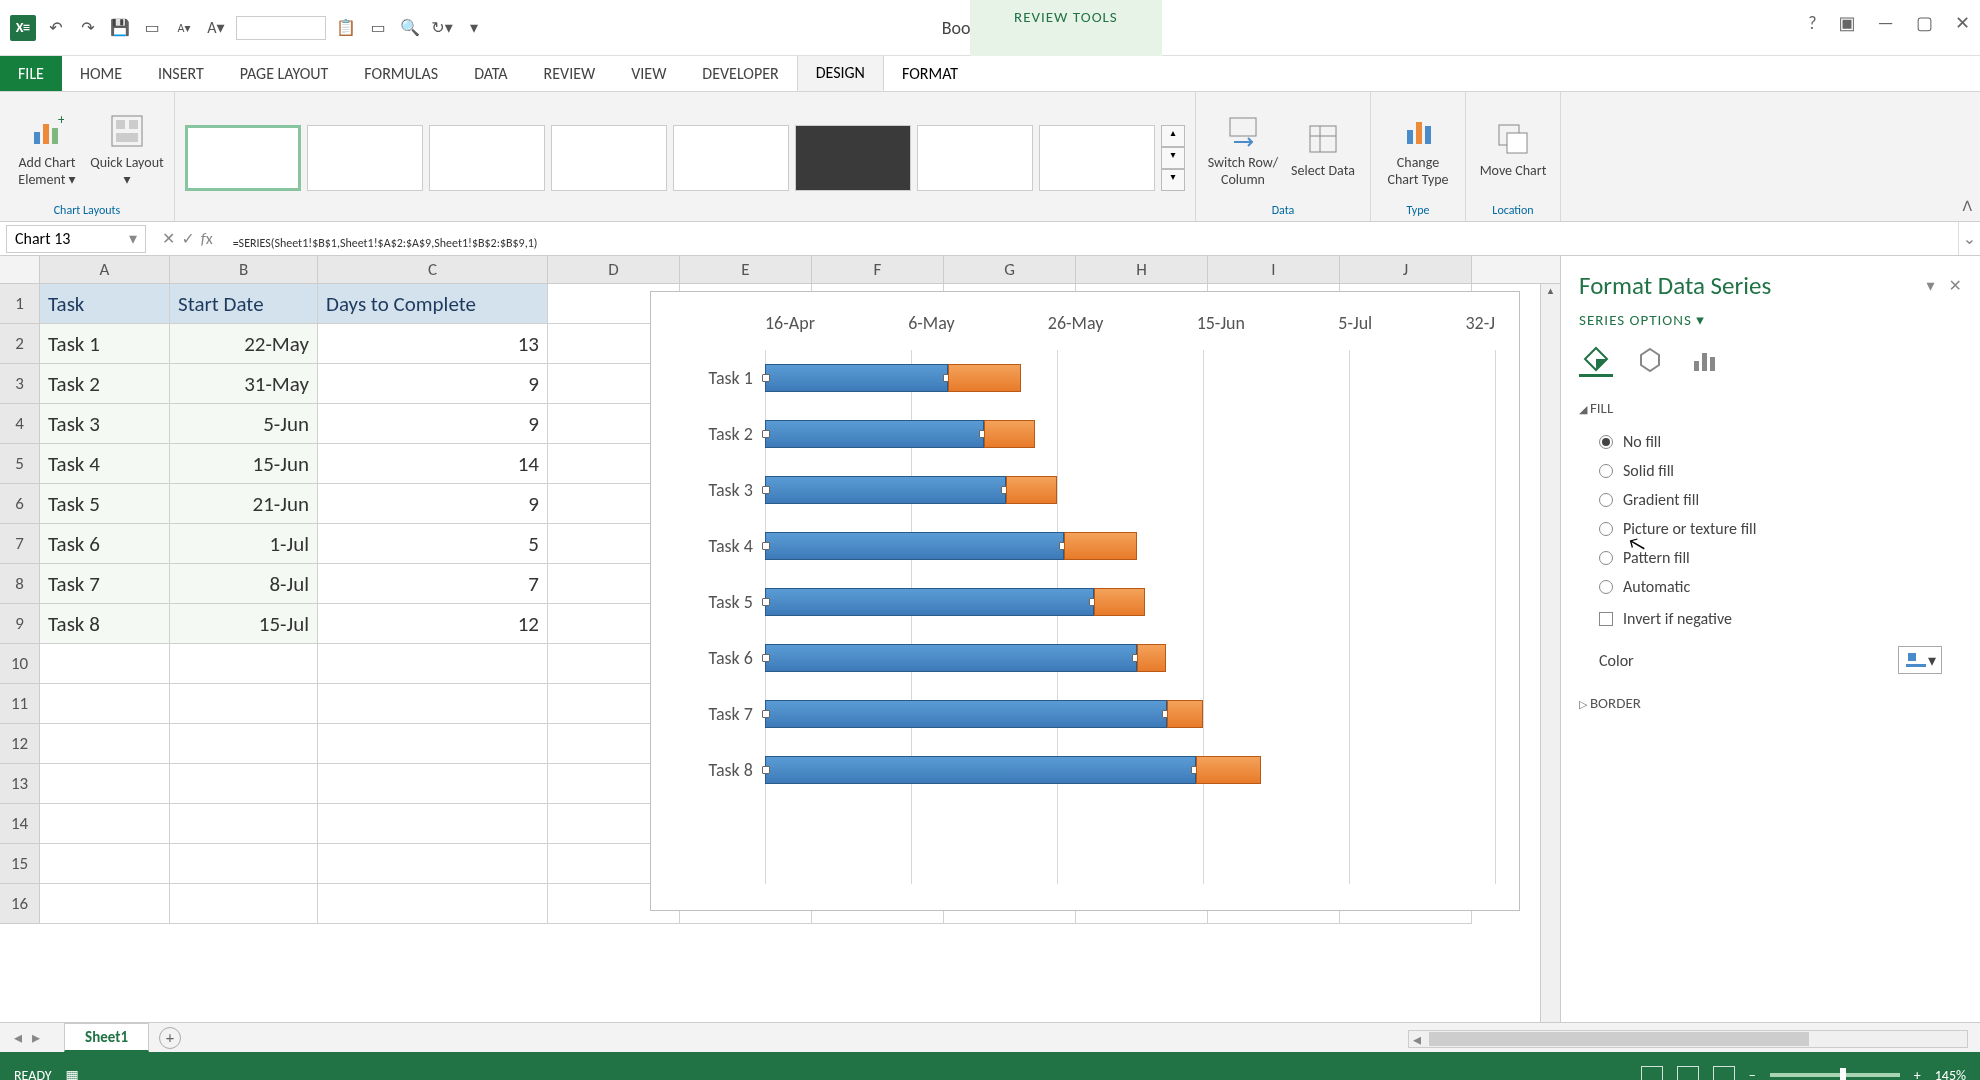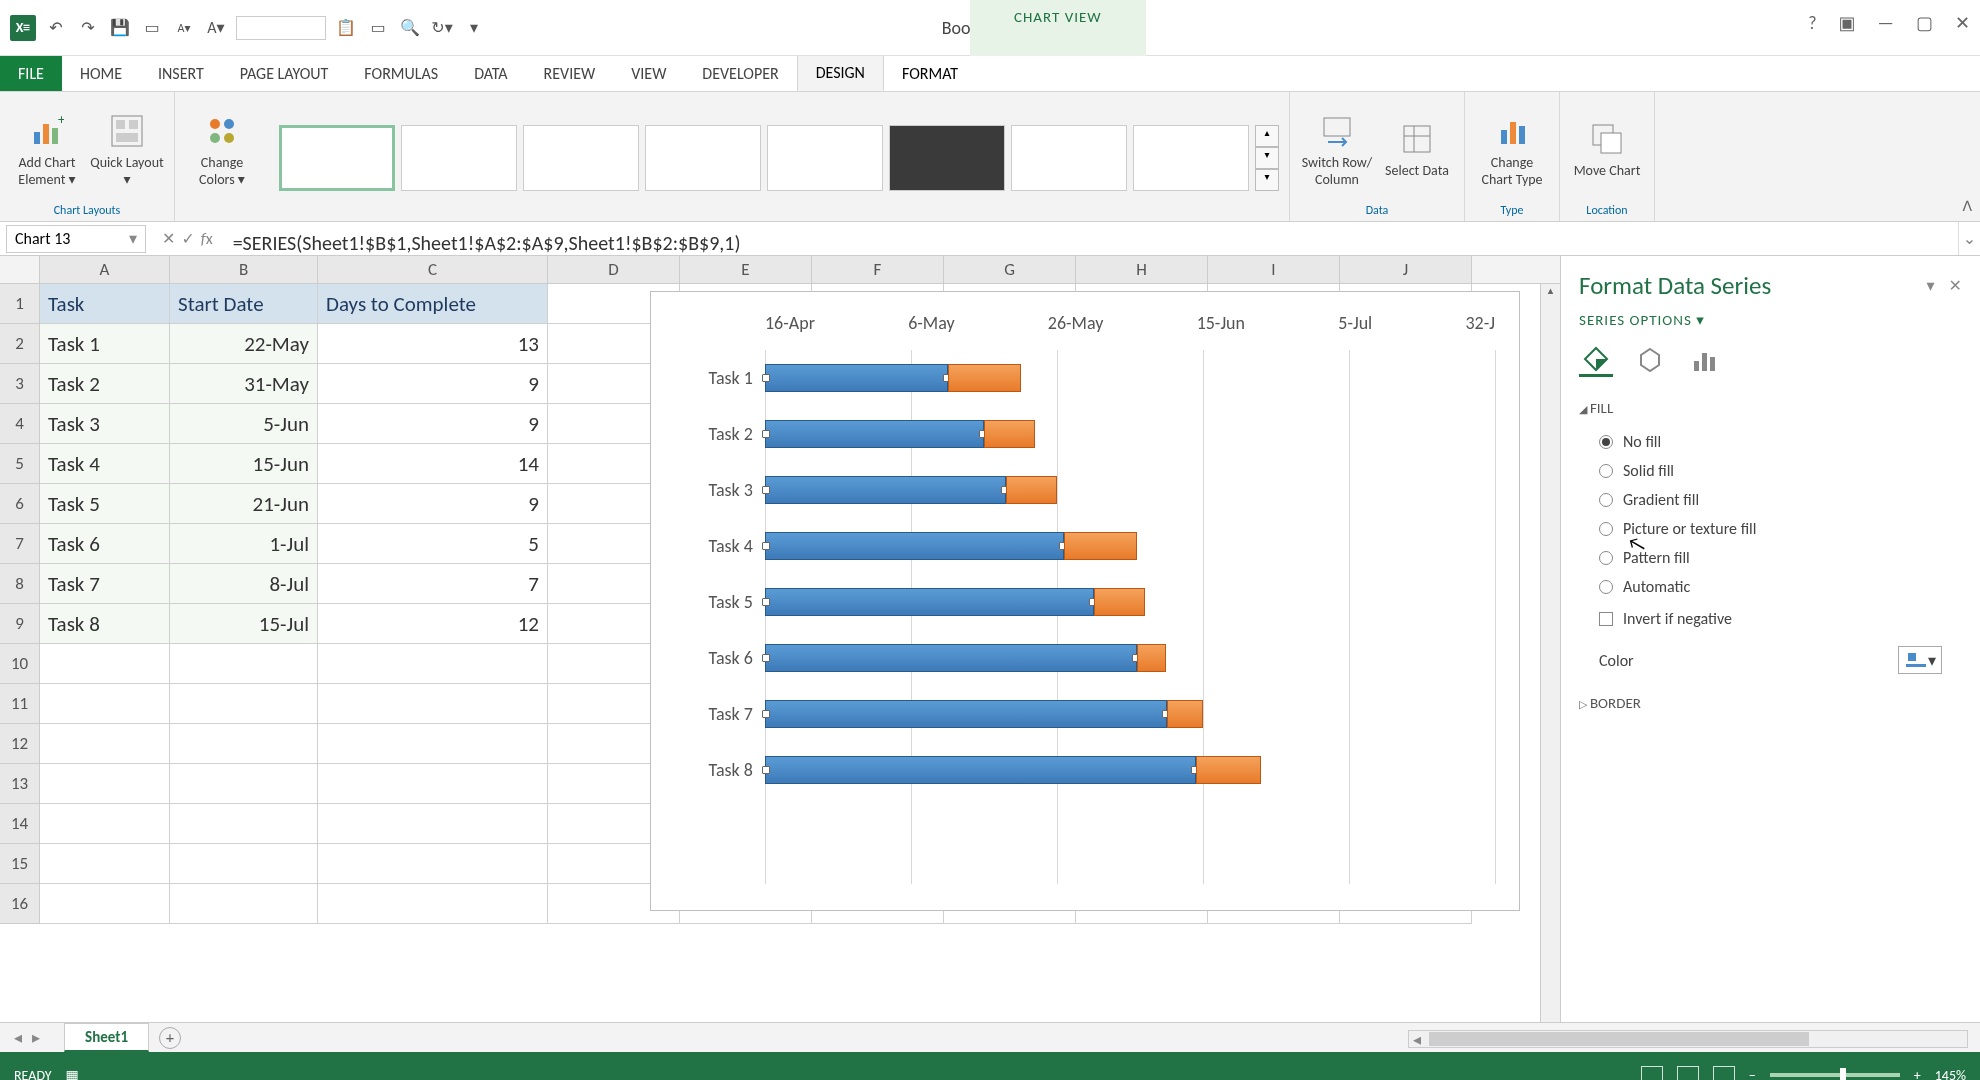--- a/index.html
+++ b/index.html
@@ -35,21 +35,21 @@
 .style-thumb.dark { background:#3a3a3a; }
 .gallery-spinner { width:24px; display:flex; flex-direction:column; }
 .gallery-spinner div { height:22px; border:1px solid #bbb; background:#f8f8f8; font-size:10px; text-align:center; cursor:pointer; }
 .ribbon-collapse { position:absolute; right:8px; bottom:6px; font-size:14px; color:#666; cursor:pointer; }
 
 
 .formula-bar { height:34px; border-bottom:1px solid #ccc; display:flex; align-items:center; background:#fff; }
 .name-box { width:140px; border:1px solid #ccc; height:28px; margin:0 6px; padding:0 8px; font-size:16px; display:flex; align-items:center; justify-content:space-between; }
 .fb-btns { display:flex; gap:6px; padding:0 10px; color:#888; }
 .fb-btns span { cursor:pointer; }
-.formula-input { flex:1; padding:0 10px; font-size:20px; color:#333;margin-top:9px; }
+.formula-input { flex:1; padding:0 10px; font-size:12px; color:#333;margin-top:9px; }
 .fb-expand { width:22px; text-align:center; color:#888; cursor:pointer; border-left:1px solid #ddd; height:100%; line-height:34px; }
 
 
 .main { display:flex; height:calc(100% - 56px - 36px - 130px - 34px - 30px - 28px); }
 .grid-wrap { position:relative; width:1560px; overflow:hidden; }
 .col-headers { display:flex; height:28px; background:#f3f3f3; border-bottom:1px solid #ccc; position:sticky; top:0; }
 .corner { width:40px; border-right:1px solid #ccc; background:#f3f3f3; }
 .ch { border-right:1px solid #ccc; text-align:center; line-height:28px; font-size:17px; color:#555; background:#e8e8e8; }
 .row { display:flex; height:40px; }
 .rh { width:40px; border-right:1px solid #ccc; border-bottom:1px solid #ccc; text-align:center; line-height:40px; background:#e8e8e8; font-size:17px; color:#555; }
@@ -126,21 +126,21 @@
     <div class="qat-btn" style="font-size:12px;">A▾</div>
     <div class="qat-btn">A▾</div>
     <div class="qat-btn" style="width:90px;border:1px solid #ccc;height:24px;"></div>
     <div class="qat-btn">📋</div>
     <div class="qat-btn">▭</div>
     <div class="qat-btn">🔍</div>
     <div class="qat-btn">↻▾</div>
     <div class="qat-btn">▾</div>
   </div>
   <div class="title-center">Book1 - Excel</div>
-  <div class="chart-tools">CHART VIEW</div>
+  <div class="chart-tools">REVIEW TOOLS</div>
   <div class="win-ctrls">
     <span>?</span>
     <span>▣</span>
     <span>—</span>
     <span>▢</span>
     <span>✕</span>
   </div>
 </div>
 
 <div class="ribbon-tabs">
@@ -177,36 +177,20 @@
               <rect x="2" y="2" width="30" height="30" fill="none" stroke="#888"></rect>
               <rect x="6" y="6" width="9" height="9" fill="#ccc"></rect>
               <rect x="19" y="6" width="9" height="9" fill="#ccc"></rect>
               <rect x="6" y="19" width="22" height="9" fill="#ccc"></rect>
             </svg>
           </div>
           <span>Quick Layout ▾</span>
         </div>
     </div>
     <div class="label">Chart Layouts</div>
-  </div>
-  <div class="ribbon-group" style="border-right:none;">
-    <div class="icons-row">
-      <div class="big-btn">
-          <div class="ico">
-            <svg width="34" height="34">
-              <circle cx="10" cy="10" r="5" fill="#e87b2a"></circle>
-              <circle cx="24" cy="10" r="5" fill="#4a8cca"></circle>
-              <circle cx="10" cy="24" r="5" fill="#7fb77f"></circle>
-              <circle cx="24" cy="24" r="5" fill="#b8a832"></circle>
-            </svg>
-          </div>
-          <span>Change Colors ▾</span>
-        </div>
-    </div>
-    <div class="label">&nbsp;</div>
   </div>
   <div class="ribbon-group" style="flex:0 0 auto;">
     <div class="icons-row style-gallery">
       <div class="style-thumb selected"></div>
       <div class="style-thumb"></div>
       <div class="style-thumb"></div>
       <div class="style-thumb"></div>
       <div class="style-thumb"></div>
       <div class="style-thumb dark"></div>
       <div class="style-thumb"></div>

